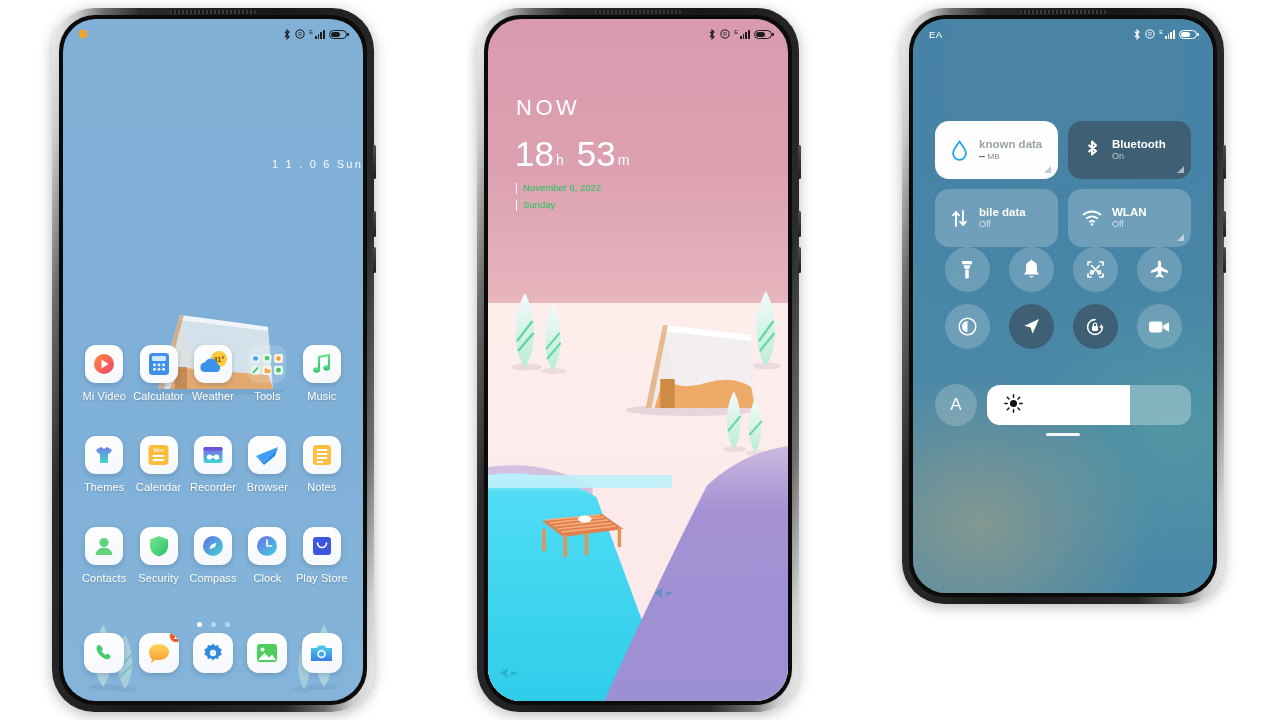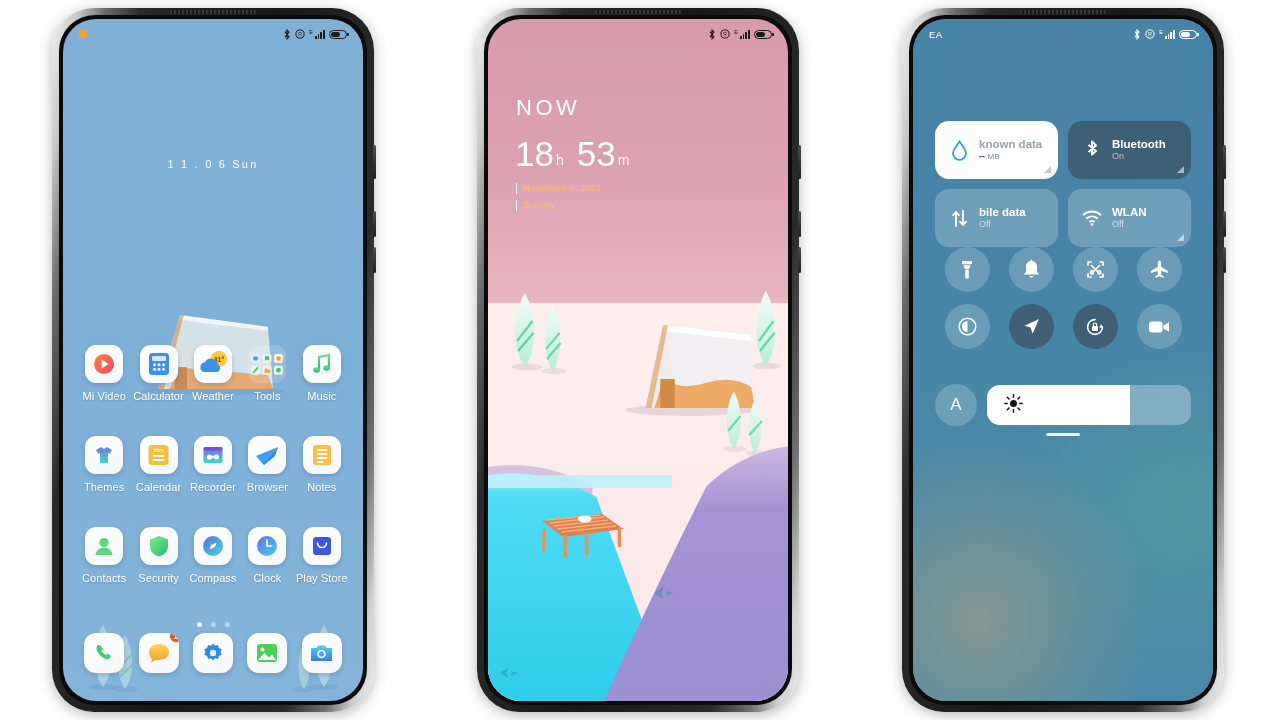--- a/index.html
+++ b/index.html
@@ -34,21 +34,21 @@
     background: repeating-linear-gradient(90deg,#3a3a3a 0 2px,#171717 2px 4px);
     z-index: 40;
   }
   .side-btn {
     position: absolute; right: -9px; width: 3px; border-radius: 2px;
     background: linear-gradient(180deg,#4c4c4c,#202020);
   }
 
   #phone1 { left: 52px;  top: 8px;  width: 322px; height: 704px; }
   #phone2 { left: 477px; top: 8px;  width: 322px; height: 704px; }
-  #phone3 { left: 902px; top: 8px;  width: 322px; height: 704px; }
+  #phone3 { left: 902px; top: 8px;  width: 322px; height: 596px; }
 
   
   .statusbar {
     position: absolute; top: 0; left: 0; right: 0; height: 30px;
     display: flex; align-items: center; justify-content: space-between;
     padding: 0 16px; z-index: 30; font-size: 9px;
   }
   .sb-left { display: flex; align-items: center; gap: 5px; }
   .sb-right { display: flex; align-items: center; gap: 4px; }
   .sb-carrier { font-size: 9.5px; letter-spacing: .4px; }
@@ -78,21 +78,21 @@
     width: 190px; height: 86px; opacity: .95;
   }
   .deco-plant { position: absolute; bottom: 8px; opacity: .55; }
 
   .clock-big {
     position: absolute; top: 78px; left: 0; right: 0; text-align: center;
     color: #fff; font-size: 42px; font-weight: 300; letter-spacing: 9px;
     text-shadow: 0 1px 3px rgba(0,0,0,.12);
   }
   .clock-sub {
-    position: absolute; top: 139px; left: 0; right: 0; text-align: center;
+    position: absolute; top: 139px; left: 0; right: 0; text-align: right;
     color: rgba(255,255,255,.96); font-size: 11px; letter-spacing: 2.2px;
   }
 
   .grid {
     position: absolute; left: 0; right: 0;
     display: grid; grid-template-columns: repeat(5,1fr);
     padding: 0 14px; row-gap: 0;
   }
   #row1 { top: 326px; } #row2 { top: 417px; } #row3 { top: 508px; }
   .appcell { display: flex; flex-direction: column; align-items: center; }
@@ -130,21 +130,21 @@
     position: absolute; inset: 0;
     background: linear-gradient(180deg,#d99aad 0%,#dca1b1 22%,#e6b3bd 40%,#f6d8d8 58%,#fce9e8 68%,#fdeeeb 72%,#fdf1ee 100%);
   }
   .lock-now {
     position: absolute; top: 76px; left: 28px;
     color: #fff; font-size: 22px; font-weight: 400; letter-spacing: 3.5px;
   }
   .lock-time { position: absolute; top: 118px; left: 27px; color: #fff; display: flex; align-items: flex-end; }
   .lock-time .n { font-size: 35px; font-weight: 300; line-height: .95; }
   .lock-time .u { font-size: 14px; font-weight: 300; margin: 0 13px 2px 2px; }
-  .lock-meta { position: absolute; top: 164px; left: 28px; color: #fdba74; }
+  .lock-meta { position: absolute; top: 164px; left: 28px; color: #22c55e; }
   .lock-meta div {
     font-size: 9.5px; padding-left: 6px; border-left: 1.6px solid rgba(255,255,255,.95);
     margin-bottom: 6px; line-height: 1.15;
   }
 
   
   .cc-bg {
     position: absolute; inset: 0;
     background:
       radial-gradient(120% 55% at 22% 88%, rgba(193,168,120,.48) 0%, rgba(193,168,120,0) 48%),

